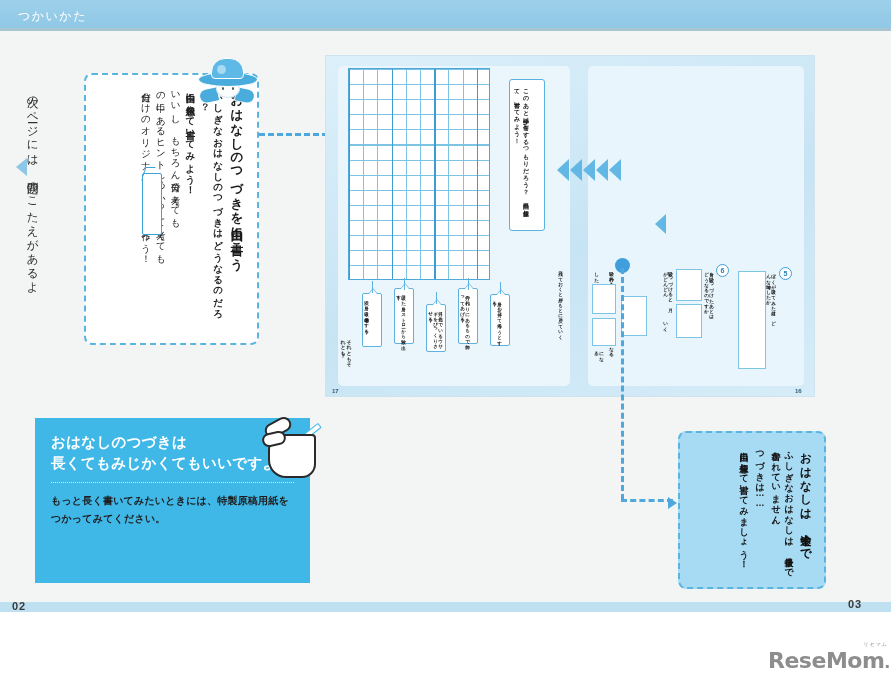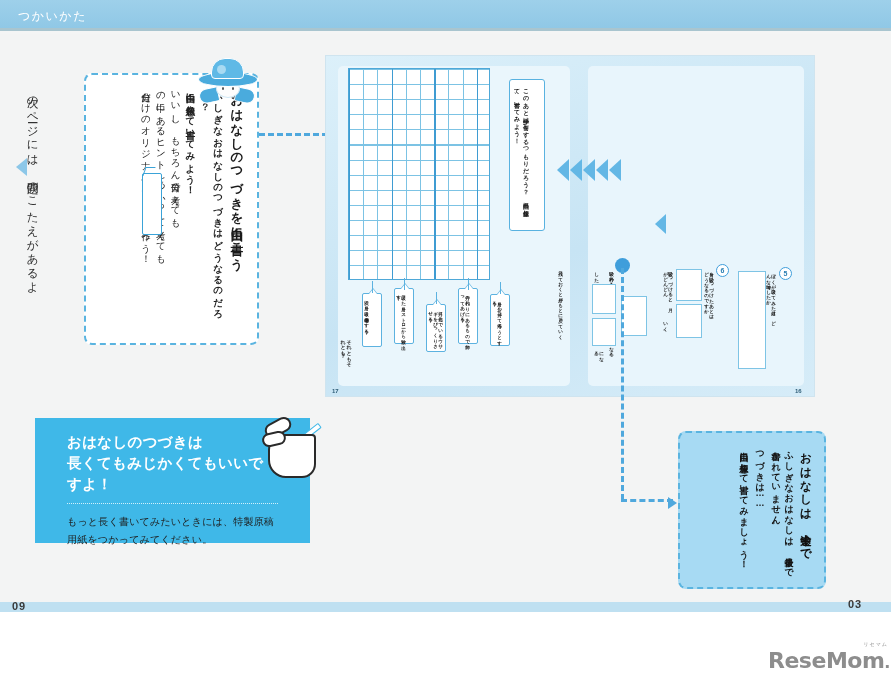--- a/index.html
+++ b/index.html
@@ -416,43 +416,43 @@
     width: 0; height: 0;
     border-top: 10px solid transparent;
     border-bottom: 10px solid transparent;
   }
   .tri-spread-left  { left: 329px; top: 158px; border-right: 11px solid #63b7e5; }
 
   
   .blue-box {
     position: absolute;
     left: 35px; top: 418px;
-    width: 275px; height: 125px;
+    width: 275px; height: 165px;
     background: #3fb8e8;
     box-sizing: border-box;
-    padding: 14px 32px;
+    padding: 14px 16px;
   }
   .blue-box-title {
     color: #ffffff;
     font-size: 14.5px;
     font-weight: bold;
     line-height: 1.45;
     letter-spacing: 0.3px;
   }
   .blue-divider {
     margin: 8px 0 9px 0;
     border-top: 1.5px dotted #cfeffb;
   }
   .blue-box-body p {
     margin: 0 0 2px 0;
     color: #1e1e1e;
     font-size: 10px;
     line-height: 1.75;
     letter-spacing: 0.2px;
-    font-weight: normal;
+    font-weight: bold;
   }
 
   
   .hand-icon {
     position: absolute;
     right: -14px; top: -4px;
     width: 62px; height: 62px;
   }
   .pencil {
     position: absolute;
@@ -656,19 +656,19 @@
 
 <div class="callout-dashed callout-bottom-right">
   <div class="cbr-inner">
     <div class="cbr-title vtext">おはなしは、途中まで</div>
     <div class="cbr-line vtext">ふしぎなおはなしは、最後まで書かれていません。</div>
     <div class="cbr-line vtext">つづきは……</div>
     <div class="cbr-line vtext">自由に想像して書いてみましょう！</div>
   </div>
 </div>
 
-<div class="pagenum left">09</div>
+<div class="pagenum left">02</div>
 <div class="pagenum right">03</div>
 
 <div class="resemom">
   <span>ReseMom</span><span class="dot">.</span>
   <span class="furi">リセマム</span>
 </div>
 
 </body></html>

